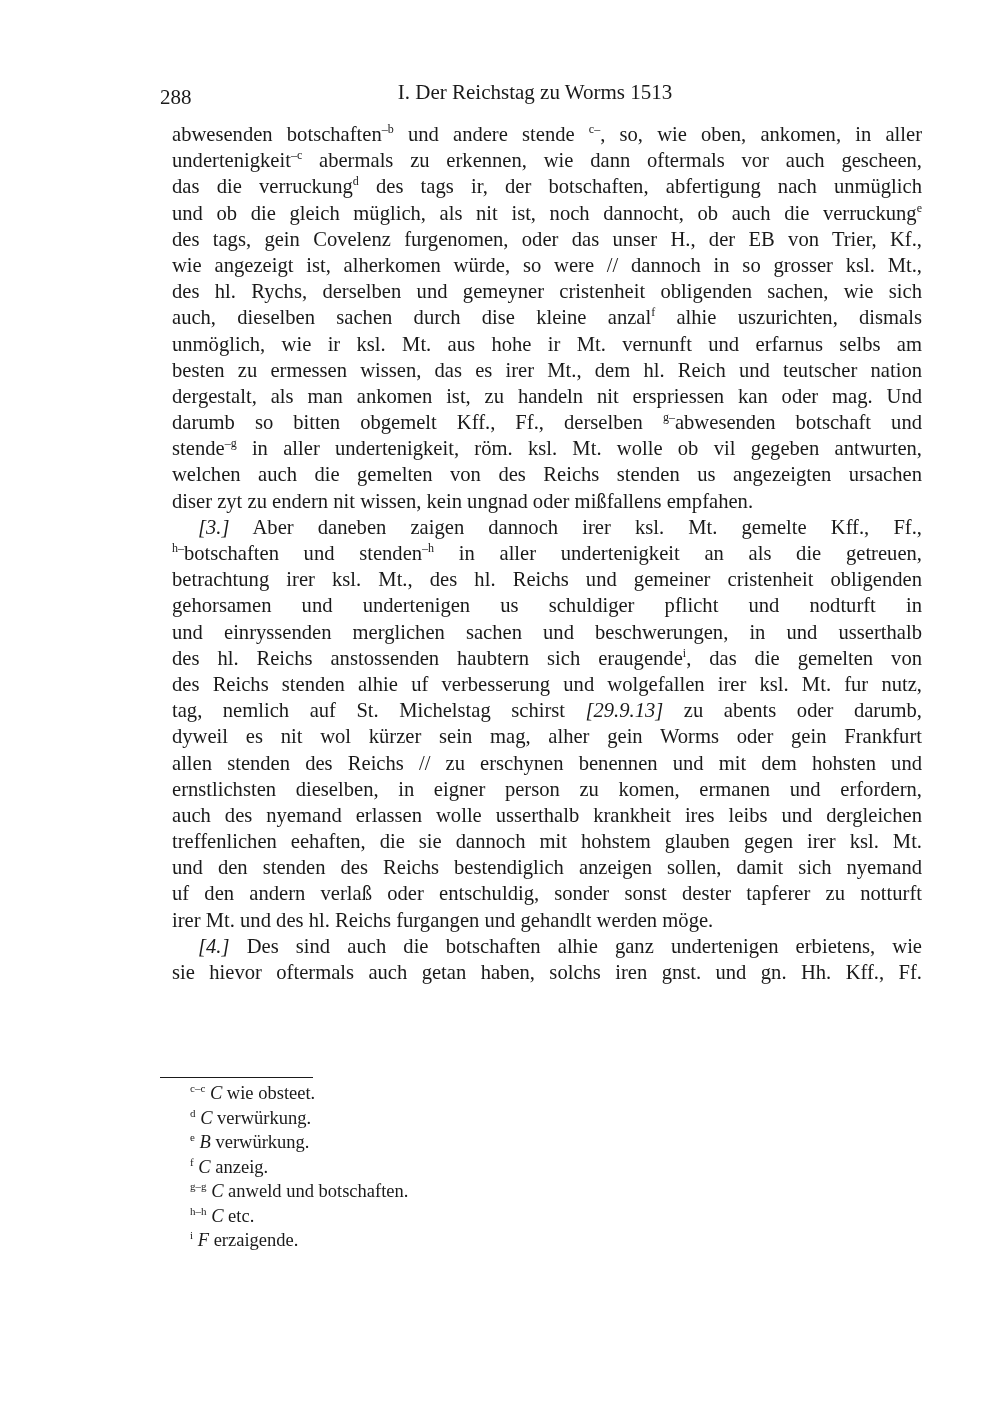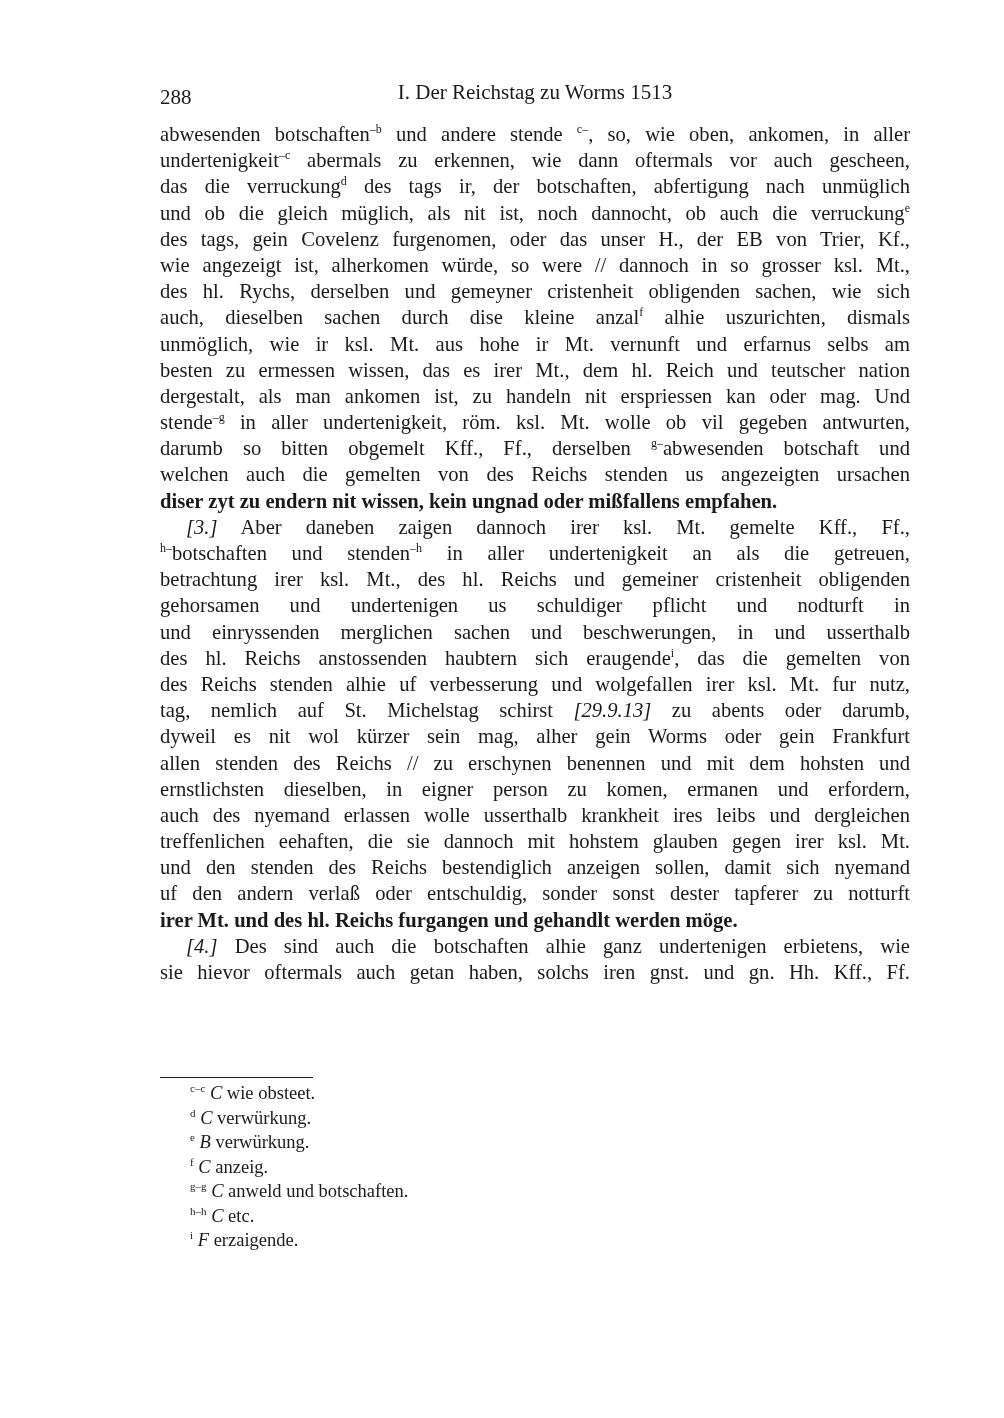--- a/index.html
+++ b/index.html
@@ -1,23 +1,23 @@
 <!DOCTYPE html>
 <html><head>
   <meta charset="utf-8">
   <style>
     html, body { margin: 0; padding: 0; background: #ffffff; }
     body { width: 1004px; height: 1418px; position: relative; overflow: hidden; color: #1a1a1a; }
     .page { position: absolute; left: 160px; top: 0; width: 750px; font-family: "Liberation Serif", "DejaVu Serif", serif; }
     .header { position: absolute; top: 80px; left: 0; width: 750px; height: 30px; font-size: 21px; }
     .page-number { position: absolute; left: 0; top: 5px; }
     .running-title { position: absolute; left: 0; width: 750px; text-align: center; top: 0; }
-    .body-text { position: absolute; top: 121px; left: 0; width: 750px; font-size: 20.6px; line-height: 26.2px; text-align: justify; }
+    .body-text { position: absolute; top: 121px; left: 12px; width: 750px; font-size: 20.6px; line-height: 26.2px; text-align: justify; }
     .line { display: block; white-space: nowrap; text-align-last: justify; text-align: justify; height: 26.2px; }
-    .line.last { text-align-last: left; font-weight: bold; }
+    .line.last { text-align-last: left; }
     .line.indent { padding-left: 26px; }
     sup { font-size: 12px; line-height: 0; vertical-align: 8px; }
     i, .it { font-style: italic; }
     .rule { position: absolute; left: 0; top: 1077px; width: 153px; border-top: 1px solid #1a1a1a; }
     .footnotes { position: absolute; left: 30px; top: 1081px; font-size: 18.5px; line-height: 24.5px; }
     .fn { display: block; white-space: nowrap; }
     .fn sup { font-size: 11px; vertical-align: 7px; }
   </style>
 </head>
 <body>
@@ -33,22 +33,22 @@
       <span class="line"><span>undertenigkeit</span><sup>–c</sup><span> abermals zu erkennen, wie dann oftermals vor auch gescheen,</span></span>
       <span class="line"><span>das die verruckung</span><sup>d</sup><span> des tags ir, der botschaften, abfertigung nach unmüglich</span></span>
       <span class="line"><span>und ob die gleich müglich, als nit ist, noch dannocht, ob auch die verruckung</span><sup>e</sup></span>
       <span class="line"><span>des tags, gein Covelenz furgenomen, oder das unser H., der EB von Trier, Kf.,</span></span>
       <span class="line"><span>wie angezeigt ist, alherkomen würde, so were // dannoch in so grosser ksl. Mt.,</span></span>
       <span class="line"><span>des hl. Rychs, derselben und gemeyner cristenheit obligenden sachen, wie sich</span></span>
       <span class="line"><span>auch, dieselben sachen durch dise kleine anzal</span><sup>f</sup><span> alhie uszurichten, dismals</span></span>
       <span class="line"><span>unmöglich, wie ir ksl. Mt. aus hohe ir Mt. vernunft und erfarnus selbs am</span></span>
       <span class="line"><span>besten zu ermessen wissen, das es irer Mt., dem hl. Reich und teutscher nation</span></span>
       <span class="line"><span>dergestalt, als man ankomen ist, zu handeln nit erspriessen kan oder mag. Und</span></span>
+      <span class="line"><span>darumb so bitten obgemelt Kff., Ff., derselben </span><sup>g–</sup><span>abwesenden botschaft und</span></span>
       <span class="line"><span>stende</span><sup>–g</sup><span> in aller undertenigkeit, röm. ksl. Mt. wolle ob vil gegeben antwurten,</span></span>
-      <span class="line"><span>darumb so bitten obgemelt Kff., Ff., derselben </span><sup>g–</sup><span>abwesenden botschaft und</span></span>
       <span class="line"><span>welchen auch die gemelten von des Reichs stenden us angezeigten ursachen</span></span>
       <span class="line last"><span>diser zyt zu endern nit wissen, kein ungnad oder mißfallens empfahen.</span></span>
       <span class="line indent"><i>[3.]</i><span> Aber daneben zaigen dannoch irer ksl. Mt. gemelte Kff., Ff.,</span></span>
       <span class="line"><sup>h–</sup><span>botschaften und stenden</span><sup>–h</sup><span> in aller undertenigkeit an als die getreuen,</span></span>
       <span class="line"><span>betrachtung irer ksl. Mt., des hl. Reichs und gemeiner cristenheit obligenden</span></span>
       <span class="line"><span>gehorsamen und undertenigen us schuldiger pflicht und nodturft in</span></span>
       <span class="line"><span>und einryssenden merglichen sachen und beschwerungen, in und usserthalb</span></span>
       <span class="line"><span>des hl. Reichs anstossenden haubtern sich eraugende</span><sup>i</sup><span>, das die gemelten von</span></span>
       <span class="line"><span>des Reichs stenden alhie uf verbesserung und wolgefallen irer ksl. Mt. fur nutz,</span></span>
       <span class="line"><span>tag, nemlich auf St. Michelstag schirst </span><i>[29.9.13]</i><span> zu abents oder darumb,</span></span>

